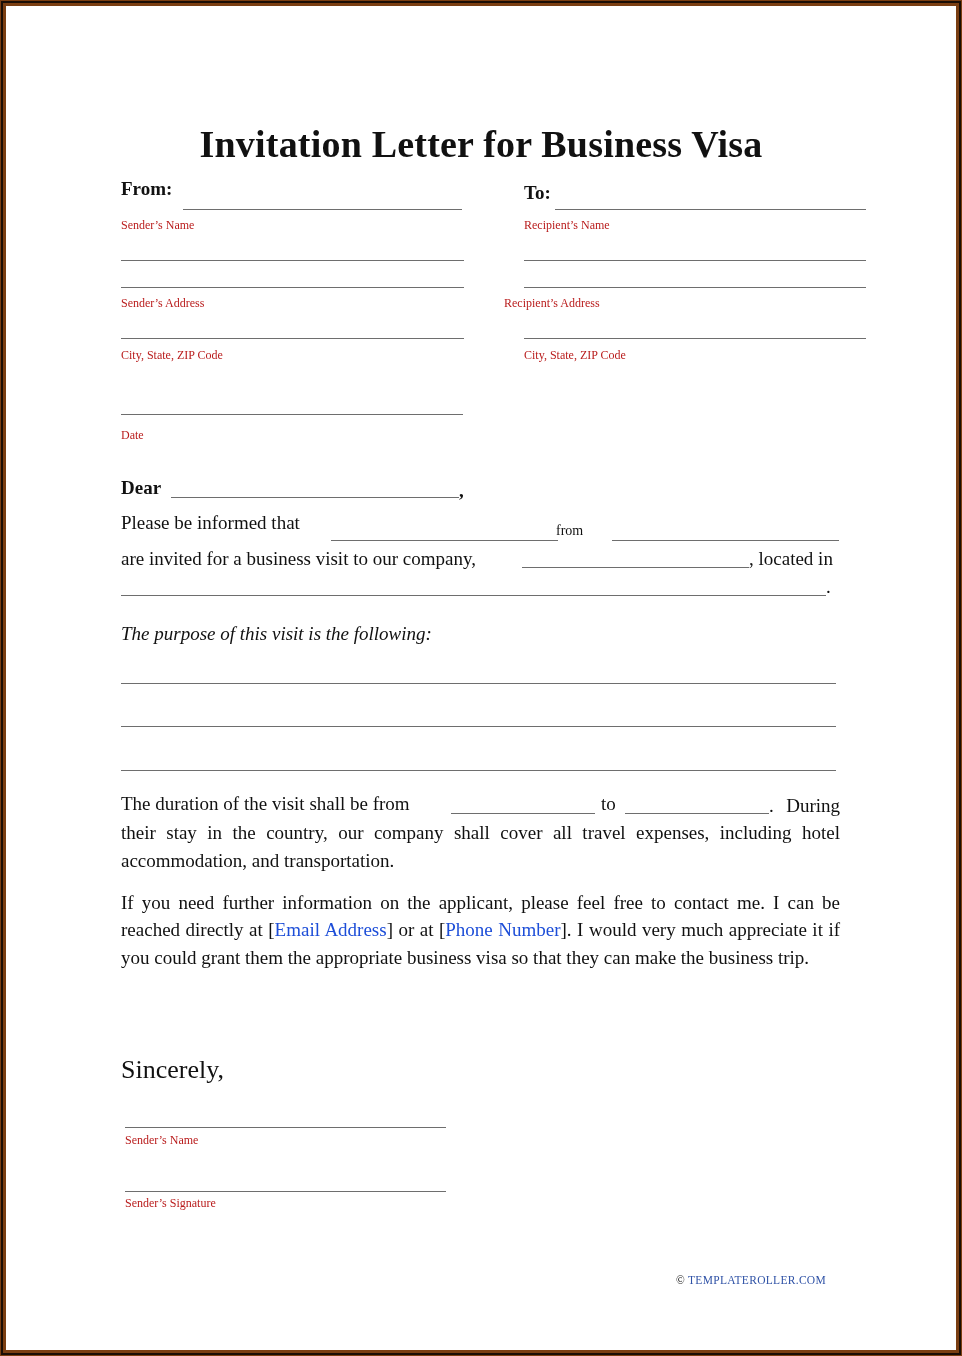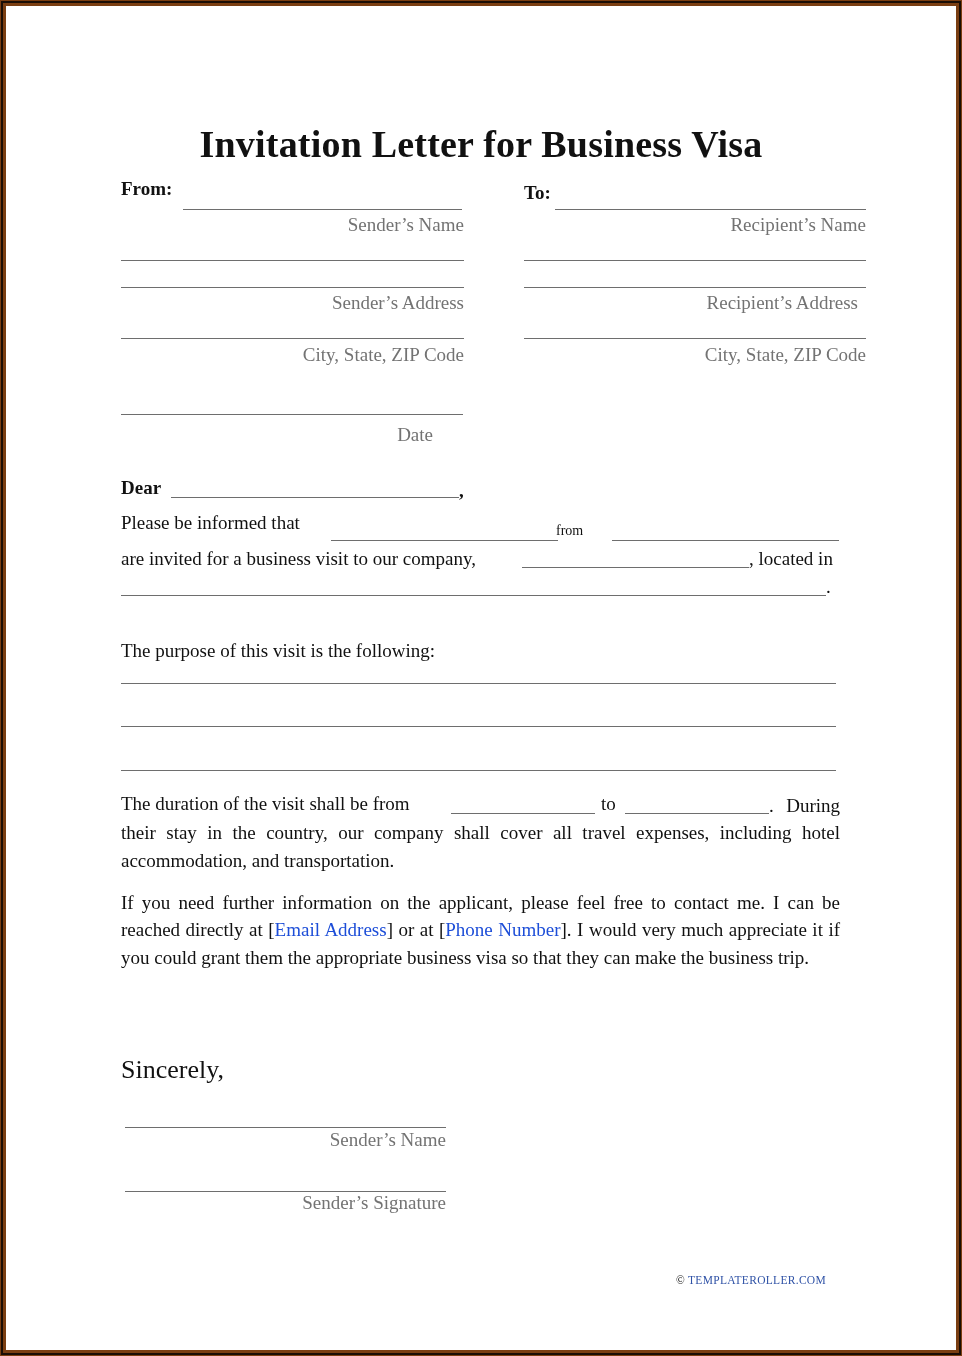--- a/index.html
+++ b/index.html
@@ -27,21 +27,21 @@
       border: 3px solid #7a3e12;
     }
     .abs { position: absolute; }
     .title {
       left: 0; width: 962px; top: 122px; text-align: center;
       font-size: 38px; font-weight: bold; line-height: 44px;
       letter-spacing: 0.2px;
     }
     .label-bold { font-weight: bold; font-size: 19px; line-height: 22px; }
     .rule { position: absolute; height: 0; border-top: 1px solid #6e6e6e; }
-    .caption { position: absolute; font-size: 19px; line-height: 18px; text-align: right; color: #737373; }
+    .caption { position: absolute; font-size: 12px; line-height: 18px; text-align: left; color: #b91c1c; }
     .para {
       position: absolute; left: 121px; width: 719px;
       font-size: 19px; line-height: 27.3px; text-align: justify;
       text-align-last: left;
     }
     .placeholder { color: #1d4ed8; }
     .footer {
       position: absolute; top: 1274px; left: 676px;
       font-family: Liberation Serif, serif;
       font-size: 11.5px; letter-spacing: 0.3px; color: #2f52a6;
@@ -70,42 +70,42 @@
 
 <div class="rule" style="left:121px; width:342px; top:414px;"></div>
 <div class="caption" style="left:121px; width:312px; top:426px;">Date</div>
 
 <div class="abs label-bold" style="left:524px; top:182px;">To:</div>
 <div class="rule" style="left:555px; width:311px; top:209px;"></div>
 <div class="caption" style="left:524px; width:342px; top:216px;">Recipient’s Name</div>
 
 <div class="rule" style="left:524px; width:342px; top:260px;"></div>
 <div class="rule" style="left:524px; width:342px; top:287px;"></div>
-<div class="caption" style="left:516px; width:342px; top:294px;">Recipient’s Address</div>
+<div class="caption" style="left:504px; width:342px; top:294px;">Recipient’s Address</div>
 
 <div class="rule" style="left:524px; width:342px; top:338px;"></div>
 <div class="caption" style="left:524px; width:342px; top:346px;">City, State, ZIP Code</div>
 
 <div class="abs label-bold" style="left:121px; top:477px;">Dear</div>
 <div class="rule" style="left:171px; width:288px; top:497px;"></div>
 <div class="abs label-bold" style="left:459px; top:480px;">,</div>
 
 <div class="abs" style="left:121px; top:500px; font-size:19px; line-height:22px;margin-top:12px;">Please be informed that</div>
 <div class="rule" style="left:331px; width:227px; top:540px;"></div>
 <div class="abs" style="left:556px; top:520px; font-size:14px; line-height:22px;">from</div>
 <div class="rule" style="left:612px; width:227px; top:540px;"></div>
 
 <div class="abs" style="left:121px; top:548px; font-size:19px; line-height:22px;">are invited for a business visit to our company,</div>
 <div class="rule" style="left:522px; width:227px; top:567px;"></div>
 <div class="abs" style="left:749px; top:548px; font-size:19px; line-height:22px;">, located in</div>
 
 <div class="rule" style="left:121px; width:705px; top:595px;"></div>
 <div class="abs" style="left:826px; top:576px; font-size:19px; line-height:22px;">.</div>
 
-<div class="abs" style="left:121px; top:640px; font-size:19px; line-height:22px;">The purpose of this visit is the following:</div>
+<div class="abs" style="left:121px; top:623px; font-size:19px; line-height:22px;font-style:italic;">The purpose of this visit is the following:</div>
 <div class="rule" style="left:121px; width:715px; top:683px;"></div>
 <div class="rule" style="left:121px; width:715px; top:726px;"></div>
 <div class="rule" style="left:121px; width:715px; top:770px;"></div>
 
 <div class="abs" style="left:121px; top:793px; font-size:19px; line-height:22px;">The duration of the visit shall be from</div>
 <div class="rule" style="left:451px; width:144px; top:813px;"></div>
 <div class="abs" style="left:601px; top:793px; font-size:19px; line-height:22px;">to</div>
 <div class="rule" style="left:625px; width:144px; top:813px;"></div>
 <div class="para" style="top:792px; text-indent:648px;">. During their stay in the country, our company shall cover all travel expenses, including hotel accommodation, and transportation.</div>
 

